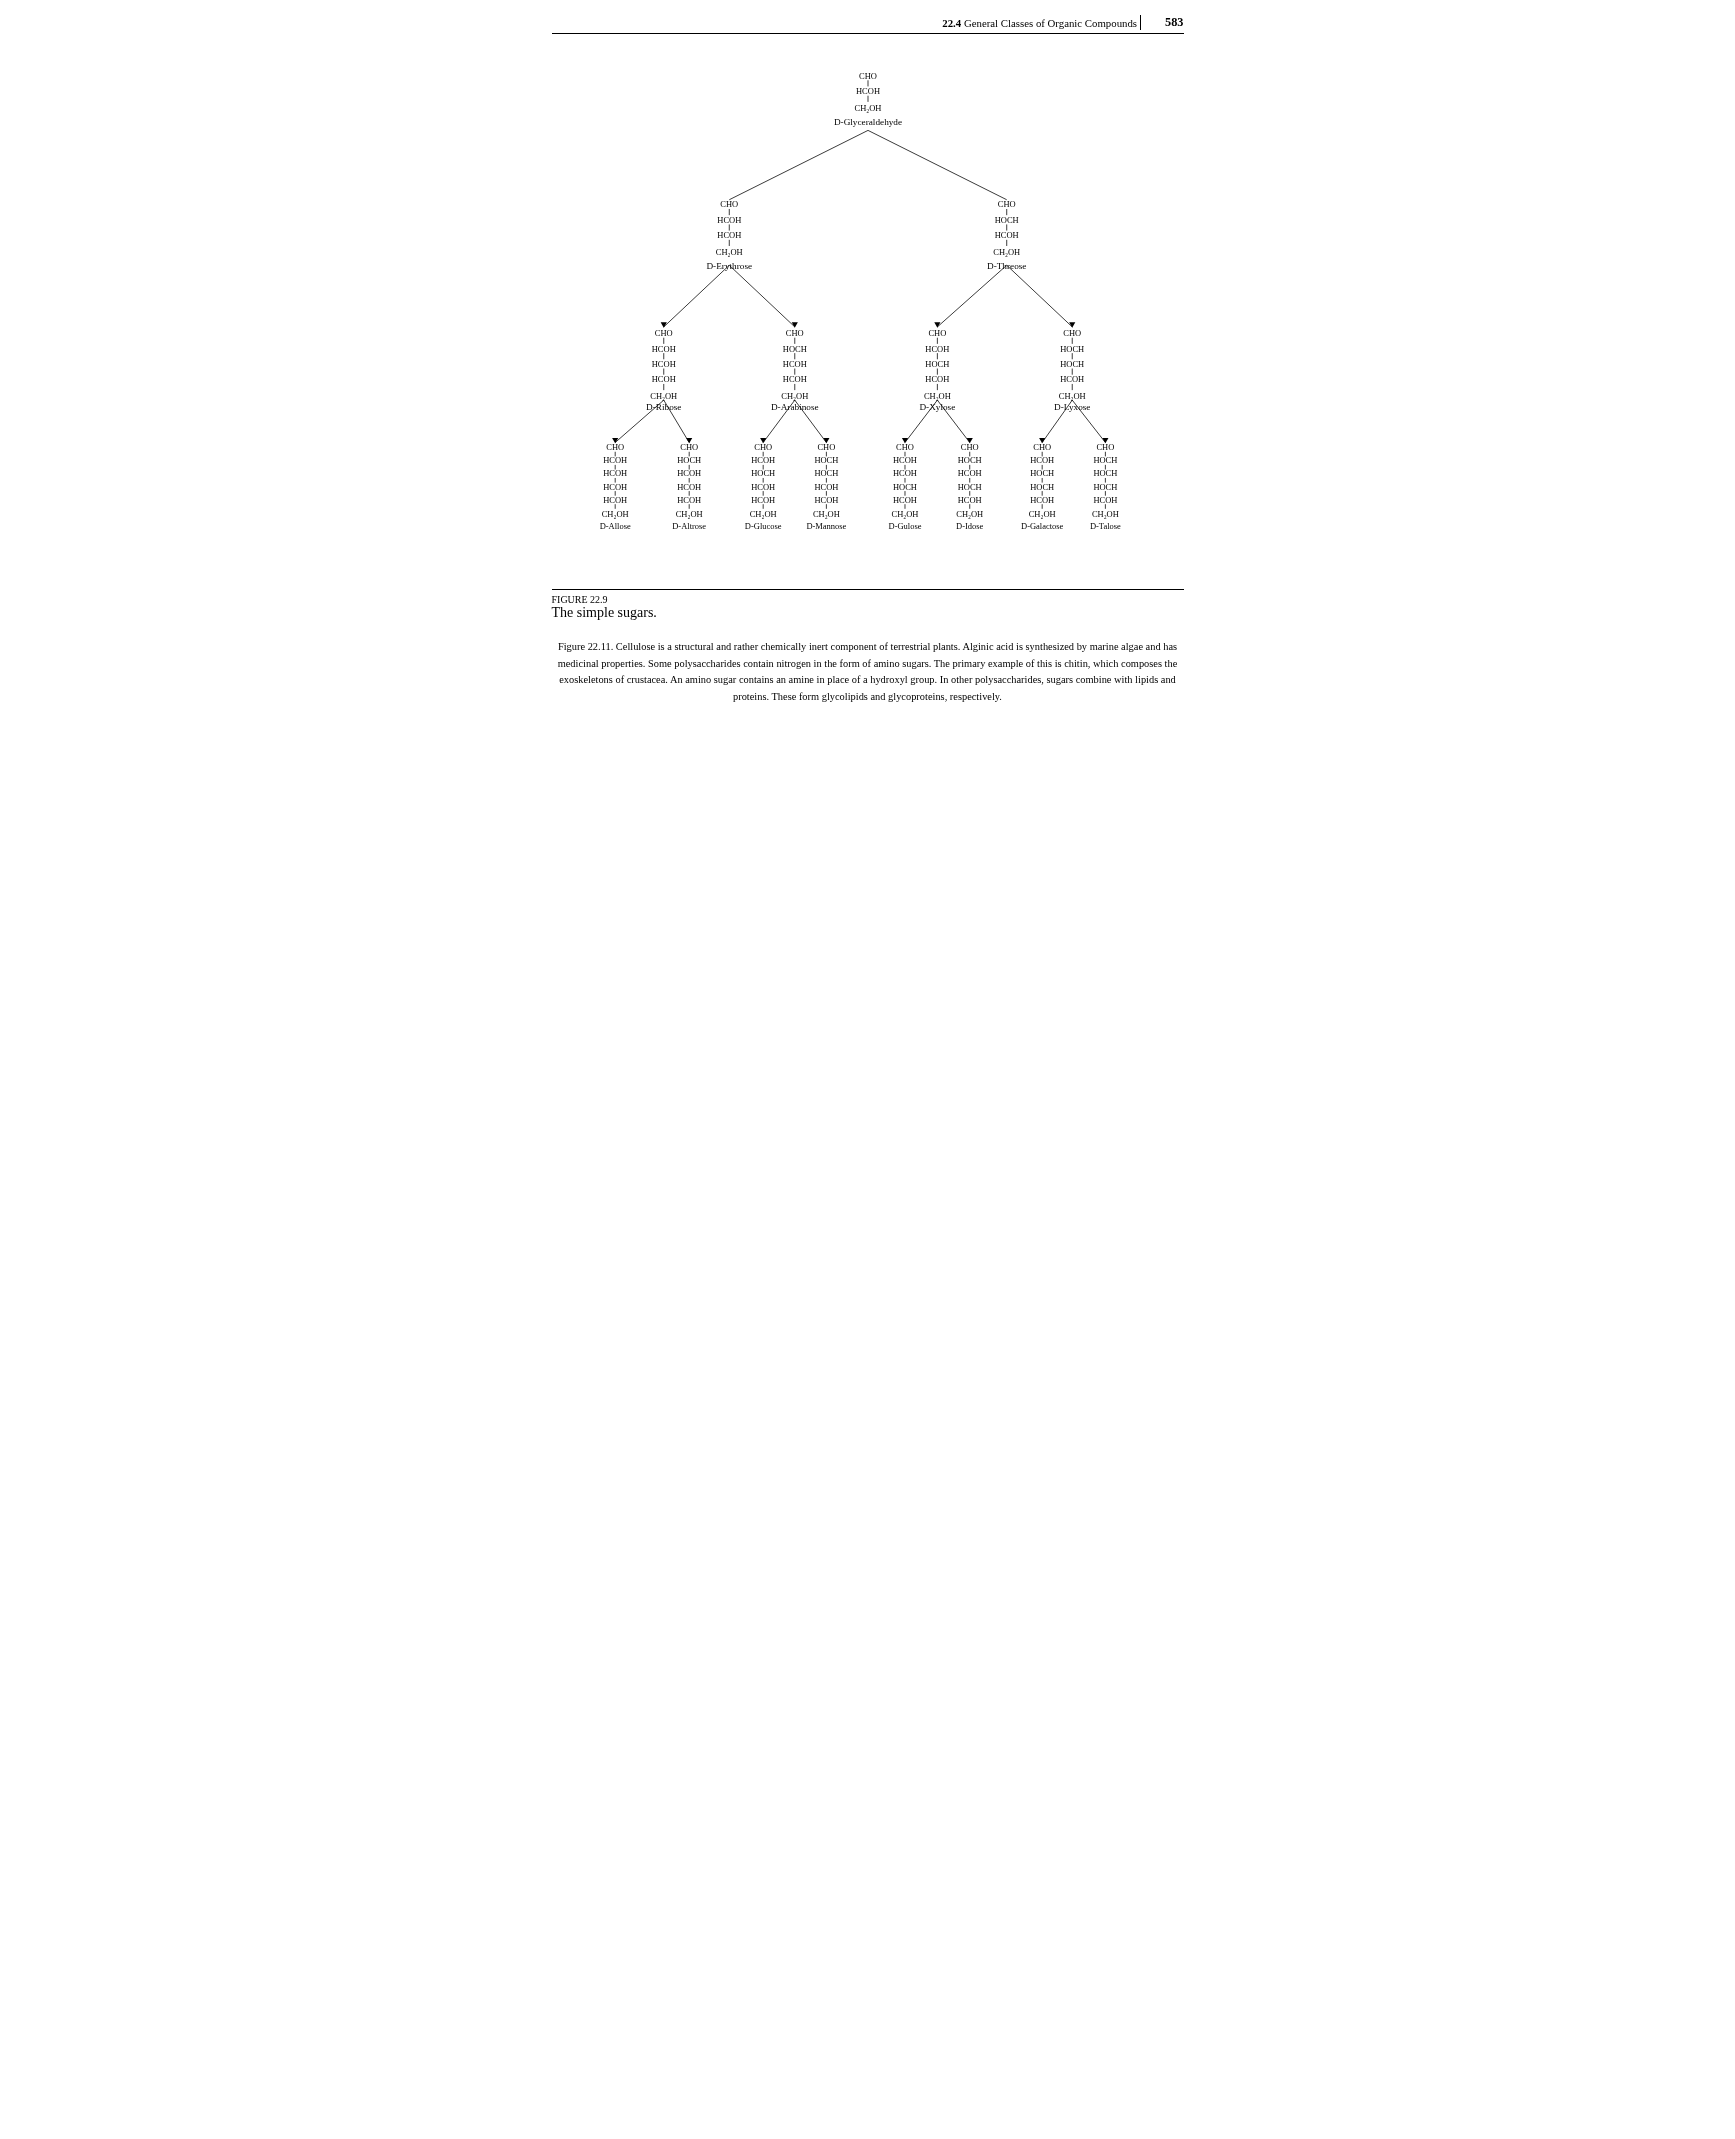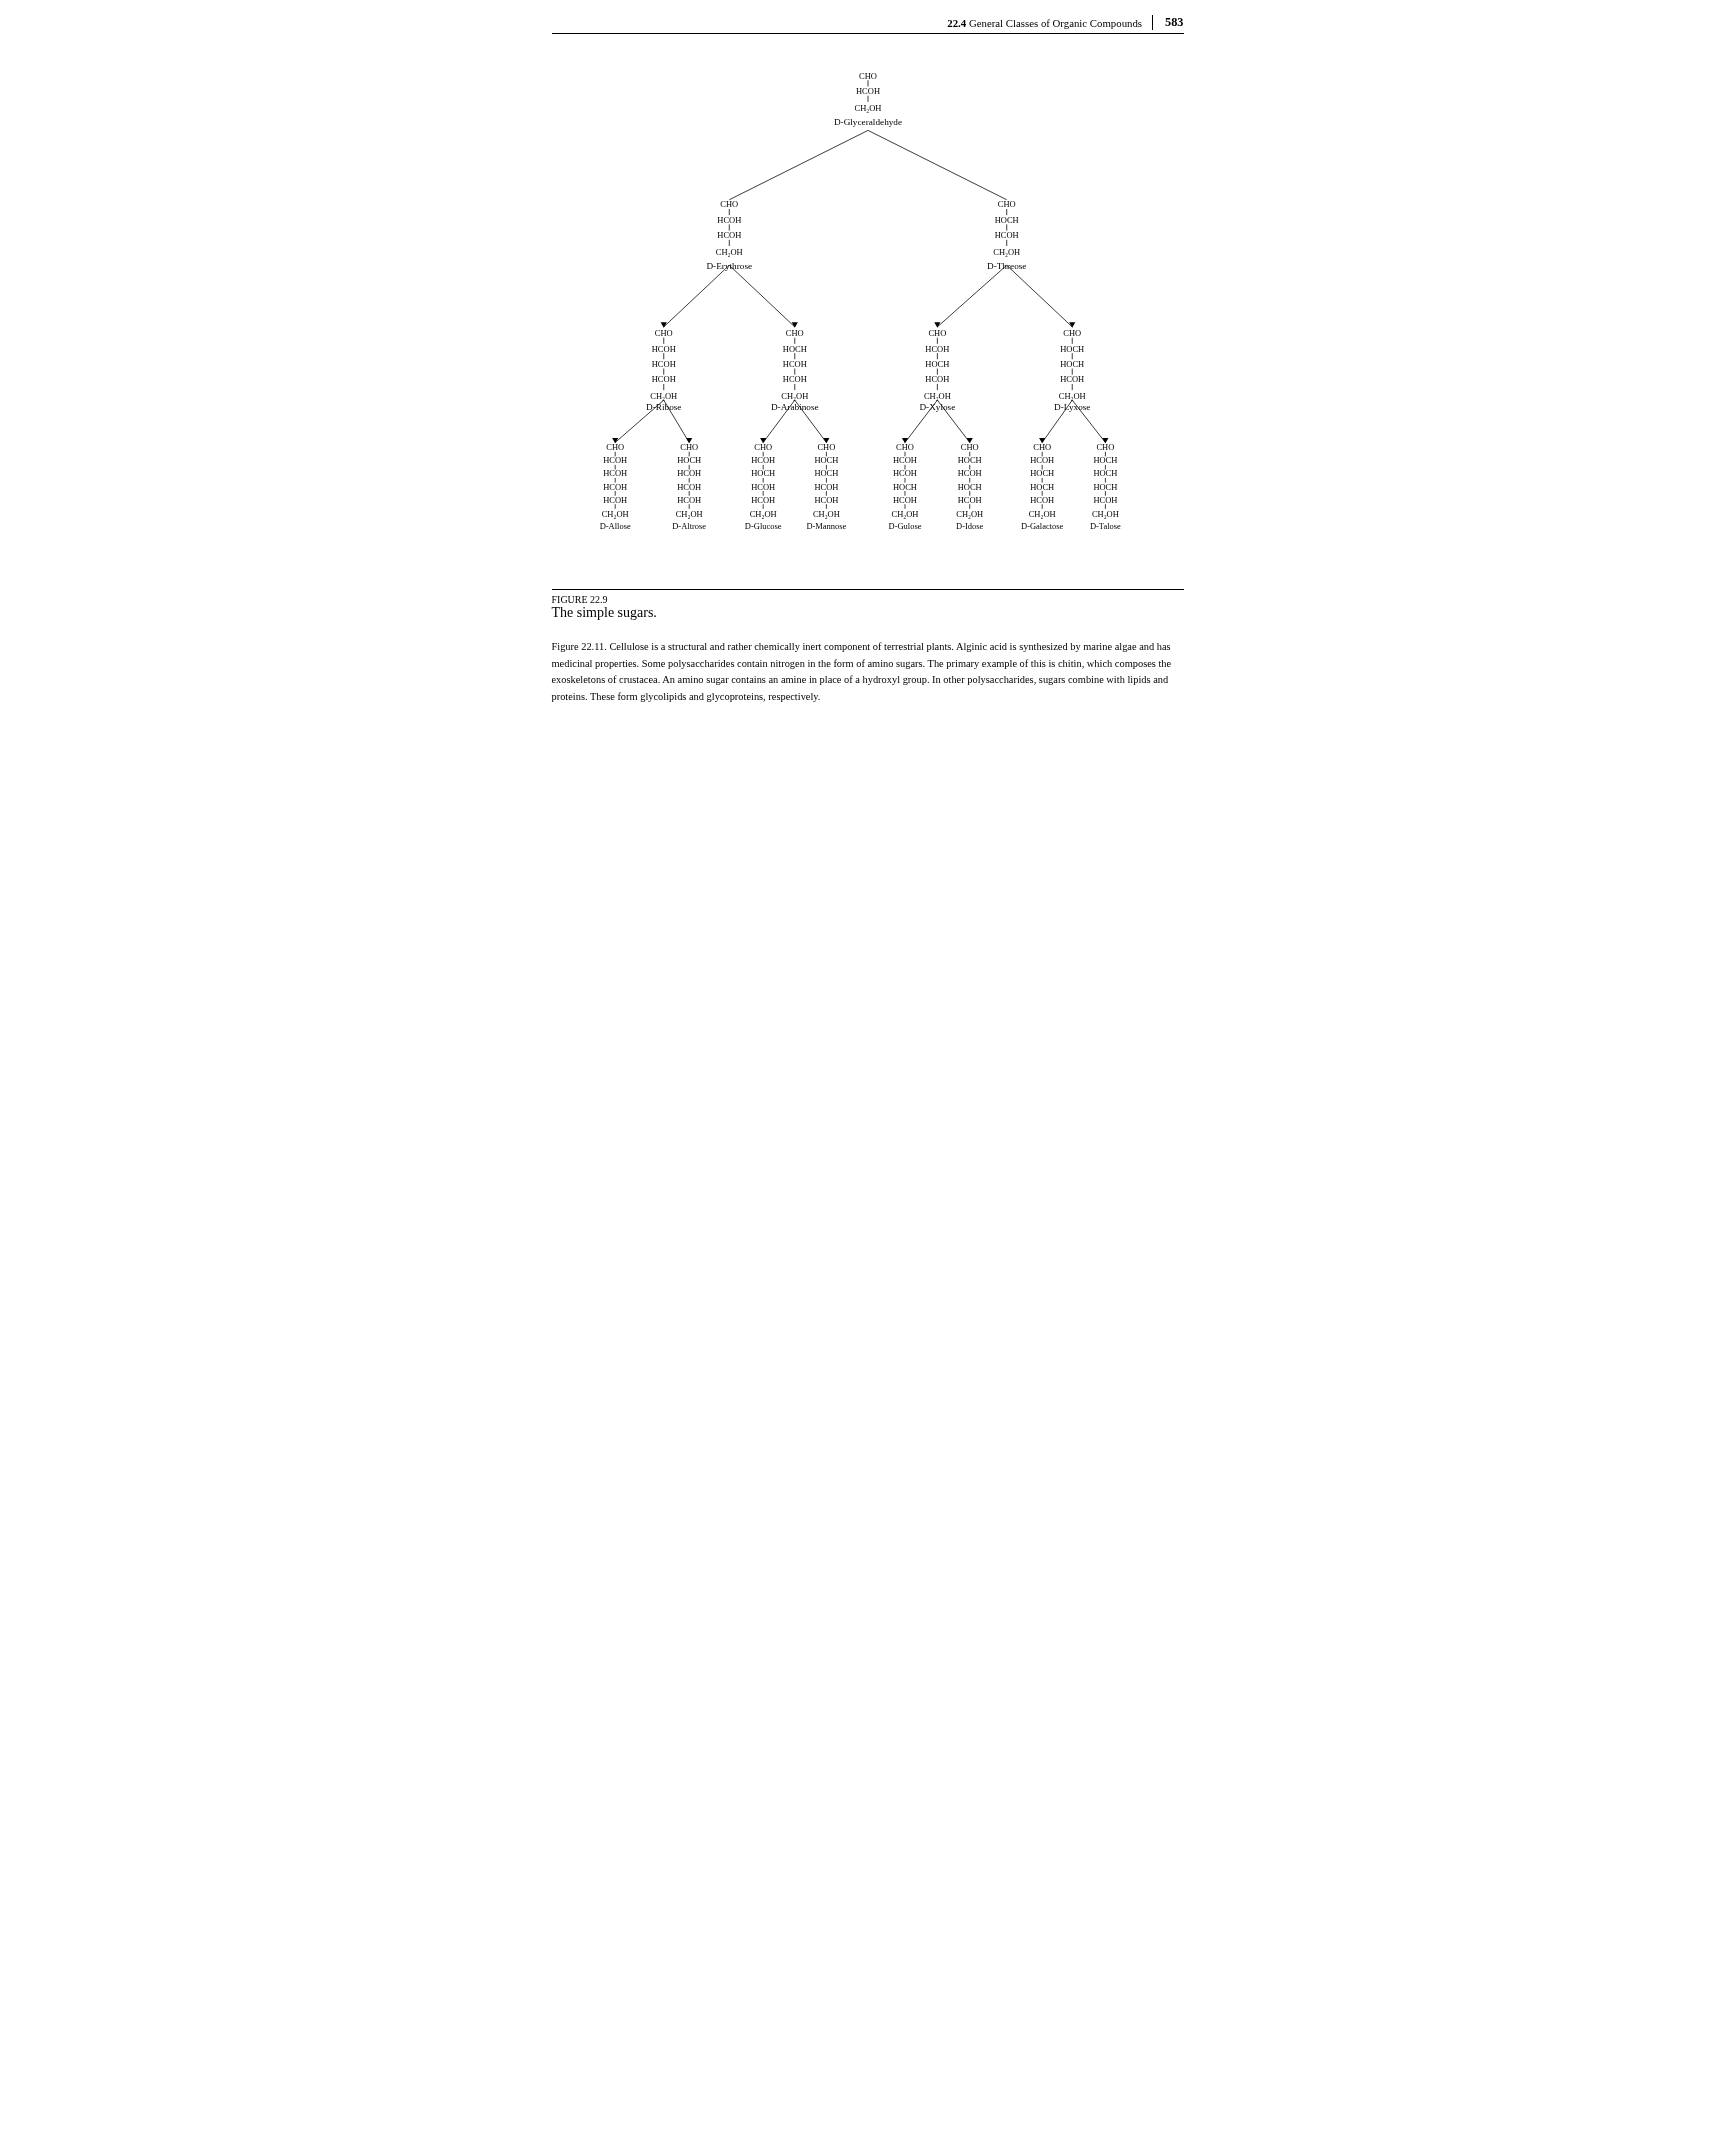--- a/index.html
+++ b/index.html
@@ -27,22 +27,22 @@
       text-align: right;
     }
 
     .header-section .section-num {
       font-weight: bold;
     }
 
     .header-page {
       font-weight: bold;
       font-size: 12.3px;
-      margin-left: 10px;
-      padding-left: 12px;
+      margin-left: 3px;
+      padding-left: 24px;
       border-left: 1.5px solid #000;
     }
 
     .diagram-container {
       display: flex;
       flex-direction: column;
       align-items: center;
       margin: 23px 0;
       position: relative;
     }
@@ -67,21 +67,21 @@
 
     .figure-caption {
       font-size: 14px;
       margin-top: 1.5px;
     }
 
     .body-text {
       margin-top: 18.5px;
       font-size: 10.4px;
       line-height: 1.6;
-      text-align: left;
+      text-align: center;
     }
   </style>
 </head>
 <body>
 
 <div class="header">
   <div class="header-section">
     <span class="section-num">22.4</span>
     <span> </span>
     <span>General Classes of Organic Compounds</span>

